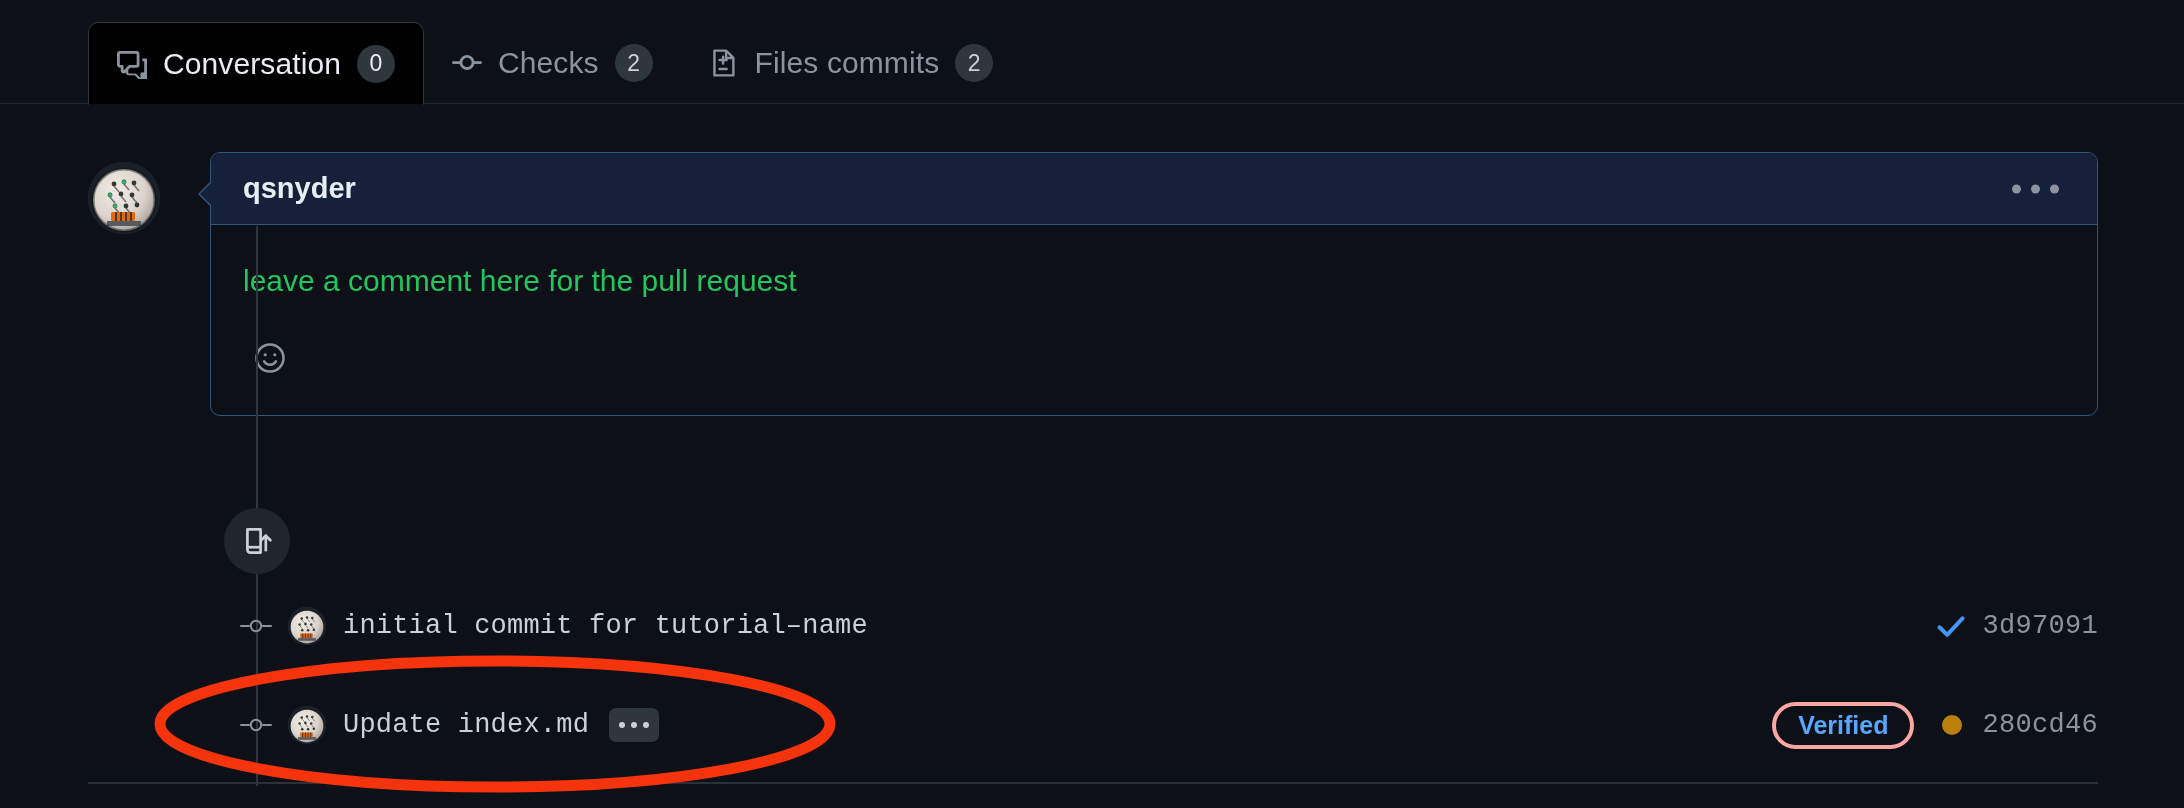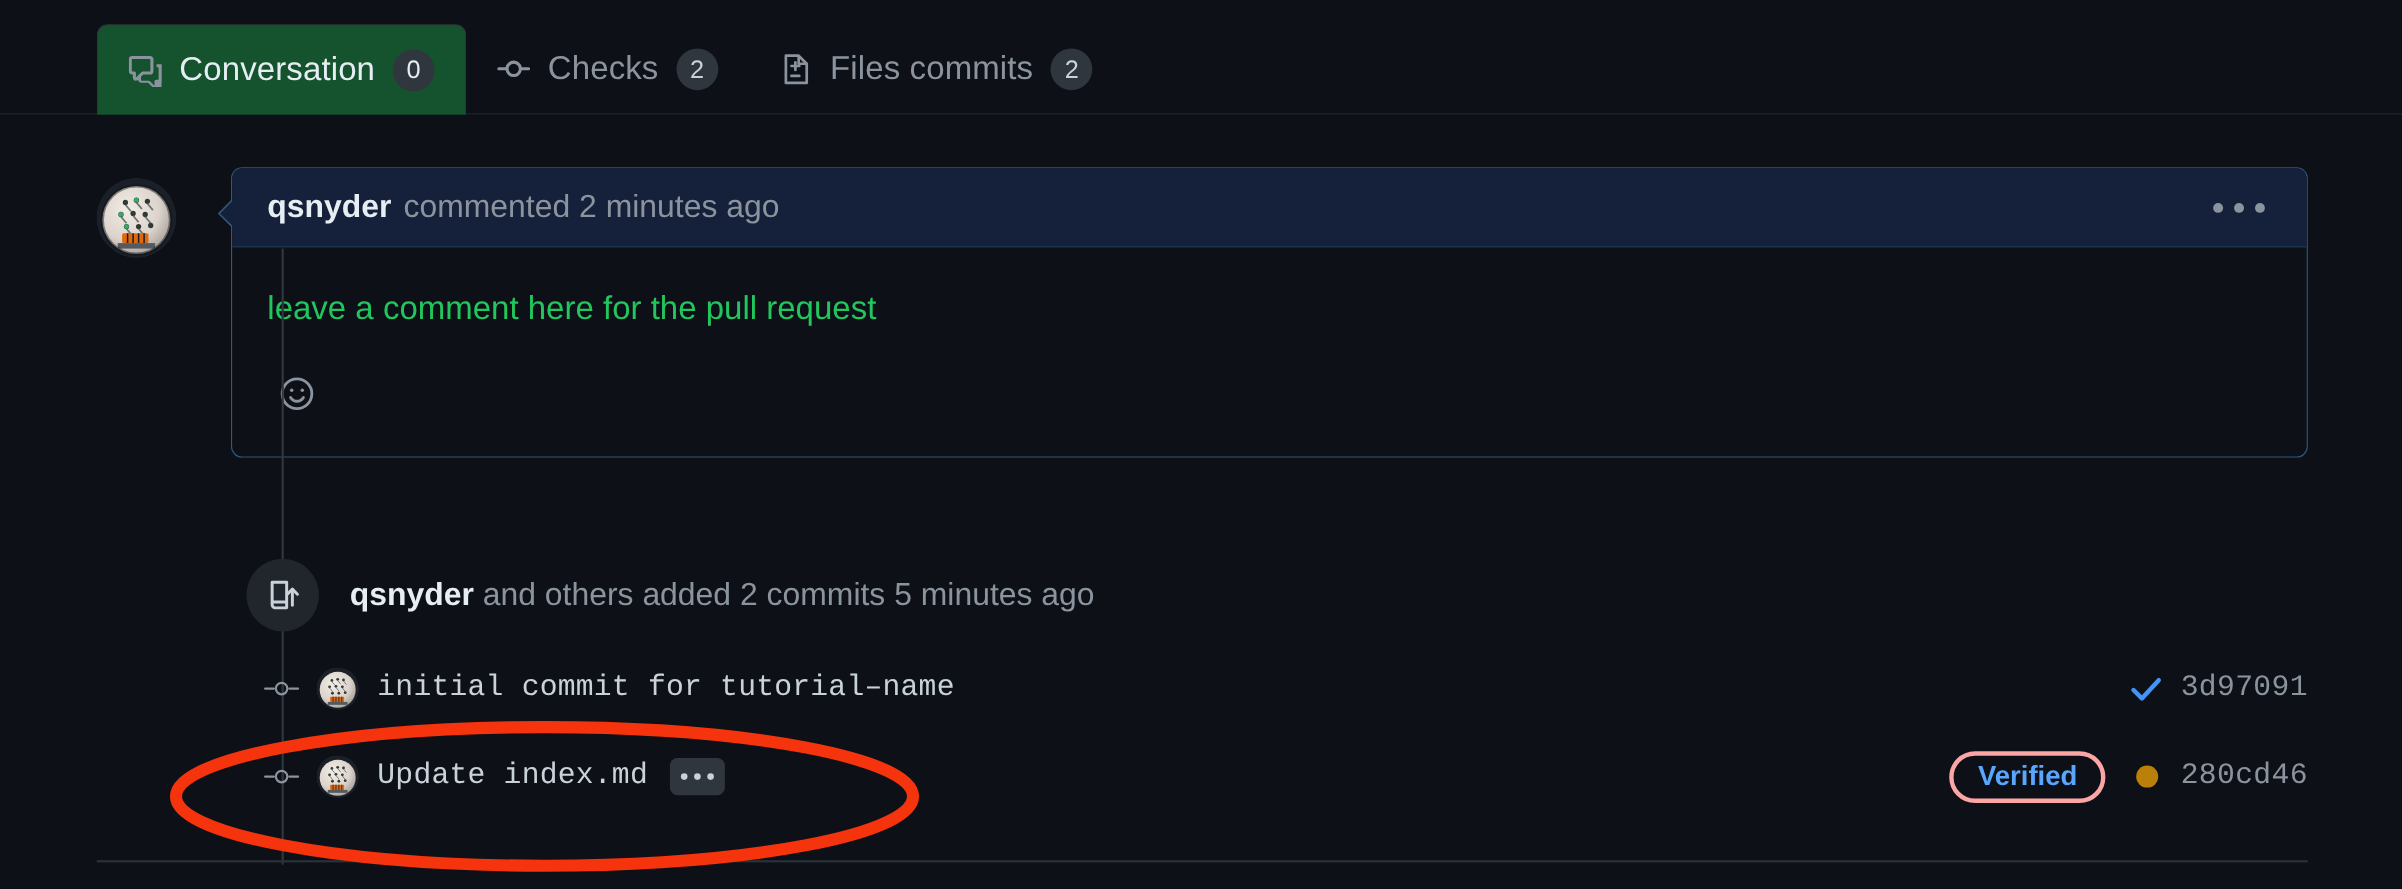--- a/index.html
+++ b/index.html
@@ -24,21 +24,21 @@
     font-size:30px;color:#8b949e;
     box-sizing:border-box;
     white-space:nowrap;
     cursor:pointer;
   }
   .tab.active{
     color:#e6edf3;
     border:1px solid #30363d;
     border-bottom:1px solid #0d1117;
     border-radius:10px 10px 0 0;
-    background:#14532d;
+    background:#000000;
     margin-bottom:-1px;
     height:83px;
   }
   .tab .tab-label{letter-spacing:.1px;}
   .counter{
     display:inline-flex;align-items:center;justify-content:center;
     min-width:38px;height:38px;padding:0 11px;
     border-radius:999px;background:#30363d;color:#c9d1d9;
     font-size:23px;line-height:1;box-sizing:border-box;
   }
@@ -249,21 +249,20 @@
         <circle cx="36" cy="38" r="31" fill="none" stroke="#0b0f15" stroke-width="3" opacity=".45"></circle>
       </svg>
     </div>
 
     <div class="comment-box">
       <div class="ptr"></div>
       <div class="ptr-in"></div>
 
       <div class="comment-head">
         <span class="who">qsnyder</span>
-        <span class="meta">commented 2 minutes ago</span>
         <span class="kebab">
           <i></i>
             <i></i>
             <i></i>
         </span>
       </div>
 
       <div class="comment-body">
         <div class="comment-text">leave a comment here for the pull request</div>
       </div>
@@ -284,23 +283,20 @@
   <div class="timeline-rail"></div>
 
   <div class="tl-event">
     <div class="tl-badge">
       <svg viewBox="0 0 16 16" fill="none" stroke="#c9d1d9" stroke-width="1.35">
         <path d="M3.2 2.2h6.6v11.6H4.6a1.4 1.4 0 0 1-1.4-1.4Z" stroke-linejoin="round"></path>
         <path d="M3.2 11.1h6.6"></path>
         <path d="M12.4 12.6V5.4" stroke-linecap="round"></path>
         <path d="M10.1 7.6l2.3-2.3 2.3 2.3" stroke-linecap="round" stroke-linejoin="round"></path>
       </svg>
-    </div>
-    <div class="tl-text">
-      <b>qsnyder</b><span> and others added 2 commits 5 minutes ago</span>
     </div>
   </div>
 
   <div class="commit-row" style="top:598px;">
     <span class="commit-dot">
       <svg viewBox="0 0 32 18" fill="none" stroke="#8b949e" stroke-width="2">
         <line x1="1" y1="9" x2="9" y2="9" stroke-linecap="round"></line>
         <circle cx="16" cy="9" r="5.2"></circle>
         <line x1="23" y1="9" x2="31" y2="9" stroke-linecap="round"></line>
       </svg>
@@ -342,21 +338,21 @@
     <span class="commit-right">
       <span class="check-ico">
         <svg viewBox="0 0 16 16" fill="none" stroke="#4493f8" stroke-width="1.9">
           <polyline points="2.6,8.6 6.2,12.2 13.4,4.4" stroke-linecap="round" stroke-linejoin="round"></polyline>
         </svg>
       </span>
       <span class="sha">3d97091</span>
     </span>
   </div>
 
-  <div class="commit-row" style="top:678px;">
+  <div class="commit-row" style="top:697px;">
     <span class="commit-dot">
       <svg viewBox="0 0 32 18" fill="none" stroke="#8b949e" stroke-width="2">
         <line x1="1" y1="9" x2="9" y2="9" stroke-linecap="round"></line>
         <circle cx="16" cy="9" r="5.2"></circle>
         <line x1="23" y1="9" x2="31" y2="9" stroke-linecap="round"></line>
       </svg>
     </span>
     <span class="avatar commit-avatar">
       <svg viewBox="0 0 72 72">
         <rect width="72" height="72" fill="#1b2028"></rect>

